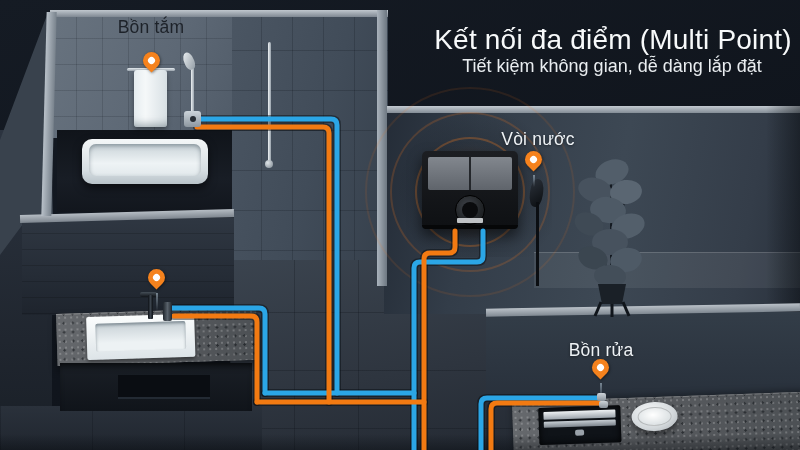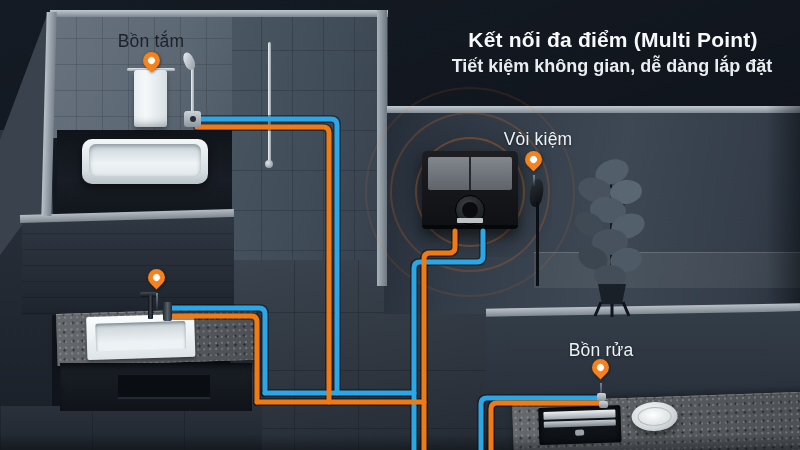--- a/index.html
+++ b/index.html
@@ -158,21 +158,21 @@
 
   
   .tail{width:2px;z-index:18;background:linear-gradient(180deg,rgba(195,215,230,.5),rgba(195,215,230,0));}
   .pin{width:17px;height:17px;z-index:30;border-radius:50% 50% 50% 0;
      transform:rotate(-45deg);background:#f5821d;box-shadow:0 1px 3px rgba(0,0,0,.5);}
   .pin-hole{left:5px;top:5px;width:7px;height:7px;border-radius:50%;background:#fdfdfd;}
   .lbl{z-index:30;transform:translate(-50%,-50%);white-space:nowrap;font-size:17.5px;
      color:#eef2f5;letter-spacing:.2px;text-shadow:0 1px 3px rgba(0,0,0,.45);}
   .lbl-dark{color:#1d2229;text-shadow:none;}
   .title{z-index:30;transform:translate(-50%,-50%);white-space:nowrap;
-     font-size:21px;font-weight:bold;color:#f7f9fa;letter-spacing:.2px;}
+     font-size:28px;font-weight:normal;color:#f7f9fa;letter-spacing:.2px;}
   .subtitle{z-index:30;transform:translate(-50%,-50%);white-space:nowrap;
      font-size:18px;color:#e9edf0;}
 </style>
 </head>
 <body>
 
 <div id="stage">
 
   <div class="left-outer-dark"></div>
   <div class="angled-wall"></div>
@@ -315,20 +315,20 @@
   <div class="pin" style="left:148px;top:269px;">
       <span class="pin-hole"></span>
     </div>
   <div class="pin" style="left:525px;top:151px;">
       <span class="pin-hole"></span>
     </div>
   <div class="pin" style="left:592px;top:359px;">
       <span class="pin-hole"></span>
     </div>
 
-  <div class="lbl lbl-dark" style="left:151px;top:41px;">Bồn tắm</div>
-  <div class="lbl" style="left:538px;top:139px;">Vòi kiệm</div>
+  <div class="lbl lbl-dark" style="left:151px;top:27px;">Bồn tắm</div>
+  <div class="lbl" style="left:538px;top:139px;">Vòi nước</div>
   <div class="lbl" style="left:601px;top:350px;">Bồn rửa</div>
 
   <div class="title" style="left:613px;top:40px;">Kết nối đa điểm (Multi Point)</div>
-  <div class="subtitle" style="left:612px;top:66px;font-weight:bold;">Tiết kiệm không gian, dễ dàng lắp đặt</div>
+  <div class="subtitle" style="left:612px;top:66px;">Tiết kiệm không gian, dễ dàng lắp đặt</div>
 
 </div>
 
 </body></html>

